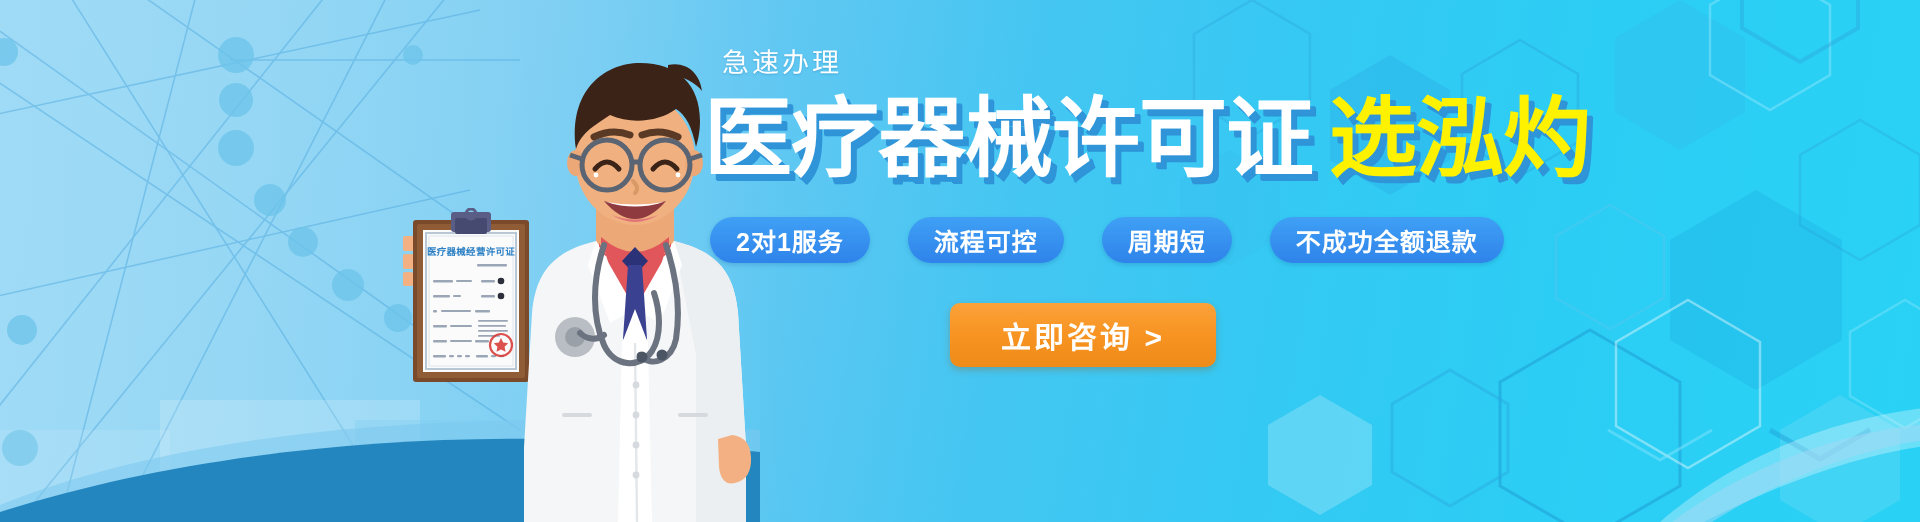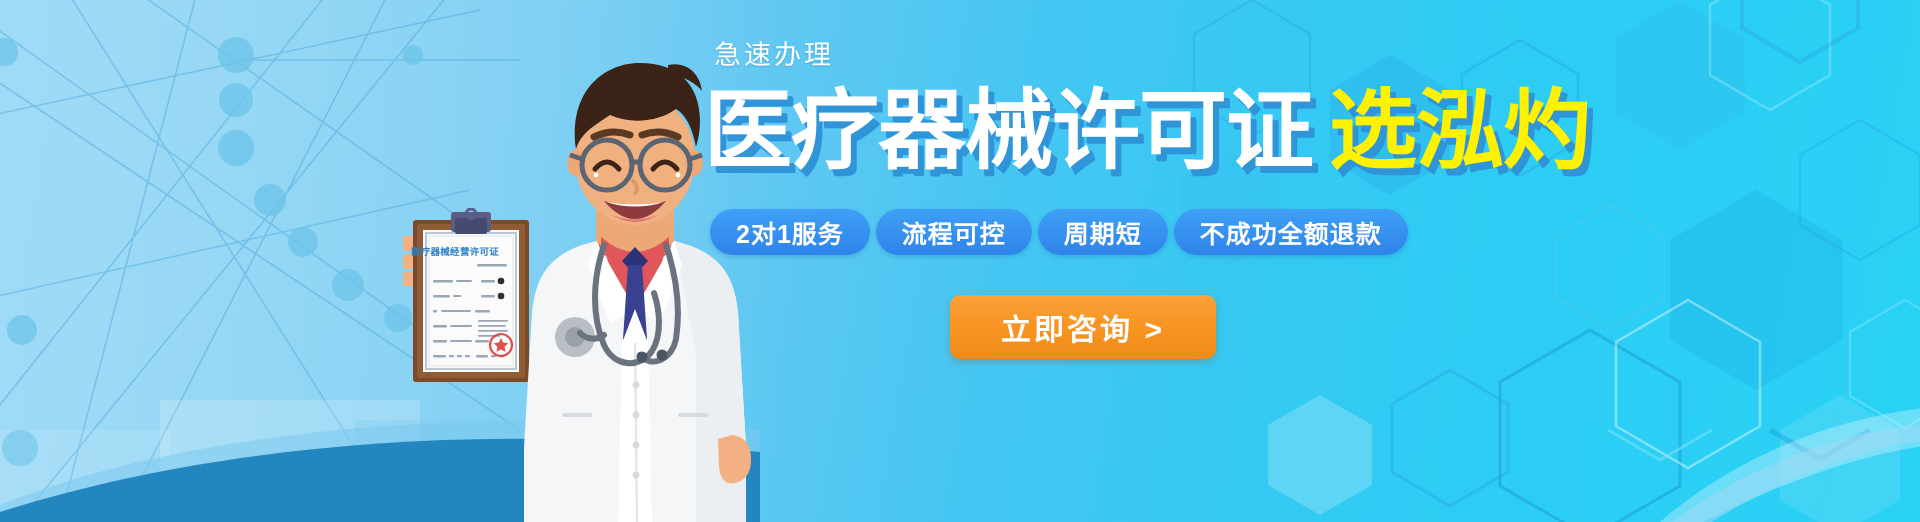--- a/index.html
+++ b/index.html
@@ -24,21 +24,21 @@
     background:linear-gradient(90deg, rgba(160,219,246,.85) 0%, rgba(150,215,245,.55) 55%, rgba(150,215,245,0) 100%);
   }
   svg.layer{position:absolute;left:0;top:0;width:1920px;height:522px;}
 
   
   .copy{position:absolute;left:710px;top:38px;width:960px;height:430px;}
 
   .eyebrow{
     color:#ffffff;font-size:27px;letter-spacing:3px;font-weight:400;
     text-shadow:0 1px 2px rgba(30,110,170,.35);
-    line-height:1;margin:4px;
+    line-height:1;margin:12px;
   }
 
   .headline{
     margin:18px 0 0 -6px;
     font-size:88px;font-weight:900;line-height:1;
     letter-spacing:-1px;white-space:nowrap;
     font-family:"Liberation Sans","DejaVu Sans",sans-serif;
   }
   .hl-white{
     color:#ffffff;
@@ -49,21 +49,21 @@
   }
   .hl-yellow{
     color:#fff200;margin-left:16px;
     text-shadow:
       5px 6px 0 #2f94d8,
       6px 7px 0 #2f94d8;
     text-align: right;
   }
 
   
-  .pills{display:flex;align-items:center;gap:6px;margin-top:34px;}
+  .pills{display:flex;align-items:center;gap:38px;margin-top:34px;}
   .pill{
     display:flex;align-items:center;justify-content:center;
     height:46px;padding:0 26px;border-radius:26px;
     background:linear-gradient(180deg,#3fa0f5 0%,#2f83ea 100%);
     color:#ffffff;font-size:25px;font-weight:700;letter-spacing:1px;
     box-shadow:0 2px 4px rgba(25,95,165,.25);
     white-space:nowrap;
   }
 
   
@@ -77,21 +77,21 @@
     border:none;cursor:pointer;
     font-family:"Liberation Sans","DejaVu Sans",sans-serif;
   }
 
   
   .doctor{position:absolute;left:500px;top:55px;width:270px;height:467px;}
 
   
   .clipboard{position:absolute;left:403px;top:208px;width:136px;height:185px;}
   .cb-title{
-    position:absolute;left:0;top:36px;width:104px;text-align:center;
+    position:absolute;left:16px;top:36px;width:104px;text-align:center;
     color:#2a7fc4;font-size:9.5px;font-weight:700;letter-spacing:.3px;
     white-space:nowrap;
   }
 </style>
 </head>
 <body>
 
 <div class="banner">
 
   <div class="bg-base"></div>

